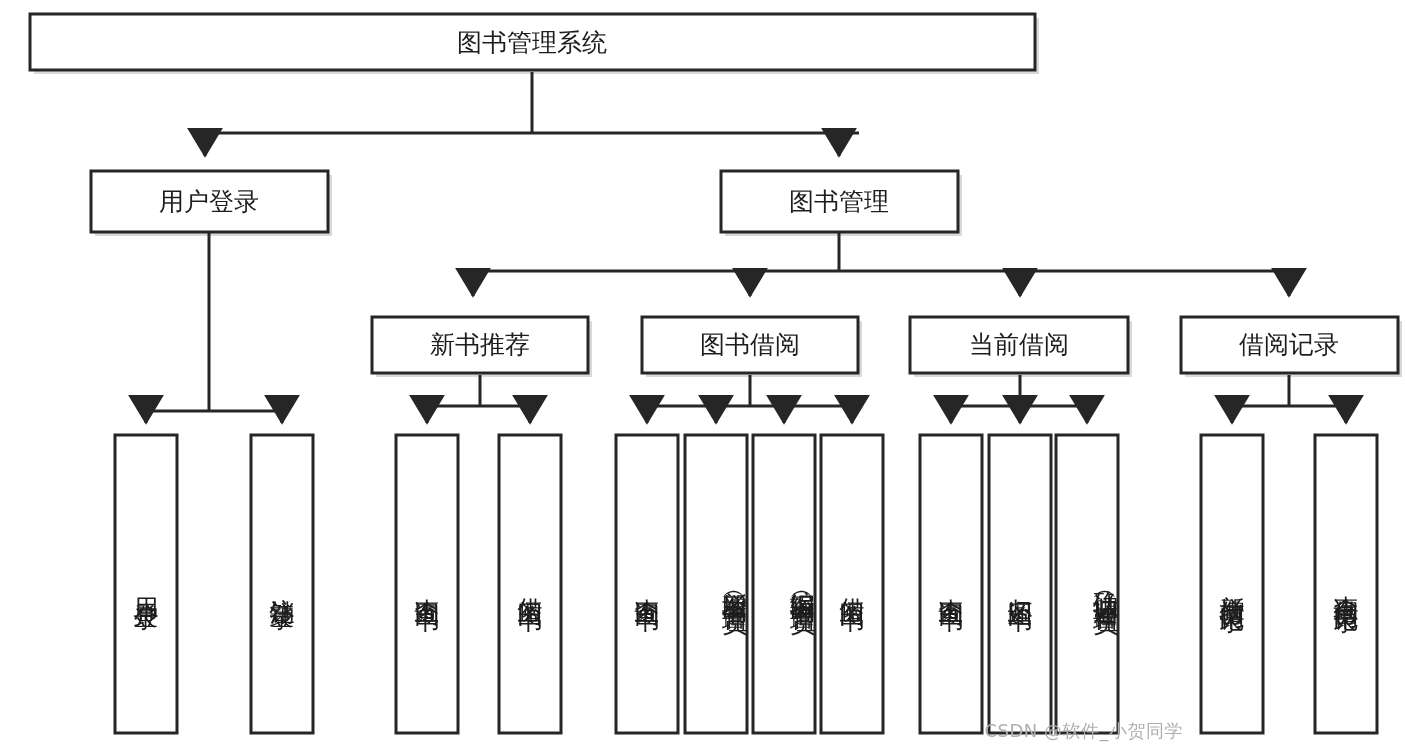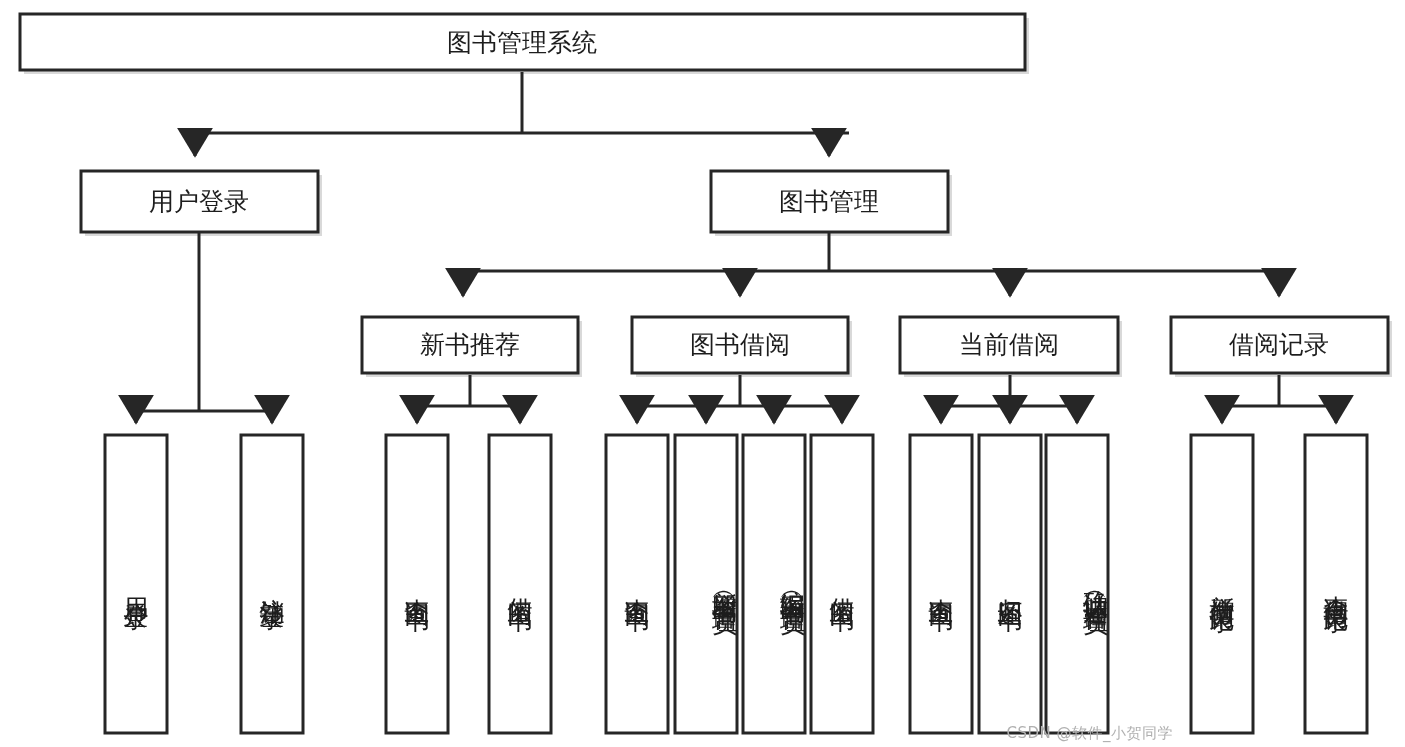--- a/index.html
+++ b/index.html
@@ -12,20 +12,21 @@
     width: 1405px;
     height: 747px;
     font-family: "DejaVu Sans", "Liberation Sans", sans-serif;
     overflow: hidden;
   }
   #diagram-root {
     position: relative;
     width: 1181px;
     height: 747px;
     background: #ffffff;
+    margin-left: 10px;
   }
   svg#diagram-svg {
     position: absolute;
     left: 0;
     top: 0;
     width: 1405px;
     height: 747px;
     display: block;
   }
   .node-box {
@@ -64,21 +65,21 @@
     line-height: 1;
     white-space: nowrap;
     text-align: center;
     pointer-events: none;
   }
   .watermark {
     position: absolute;
     right: 8px;
     bottom: 4px;
     font-family: "DejaVu Sans", "Liberation Sans", sans-serif;
-    font-size: 15px;
+    font-size: 18px;
     color: #b0b0b0;
     letter-spacing: 0.5px;
     white-space: nowrap;
   }
 </style>
 </head>
 <body>
 
 <div id="diagram-root">
 

